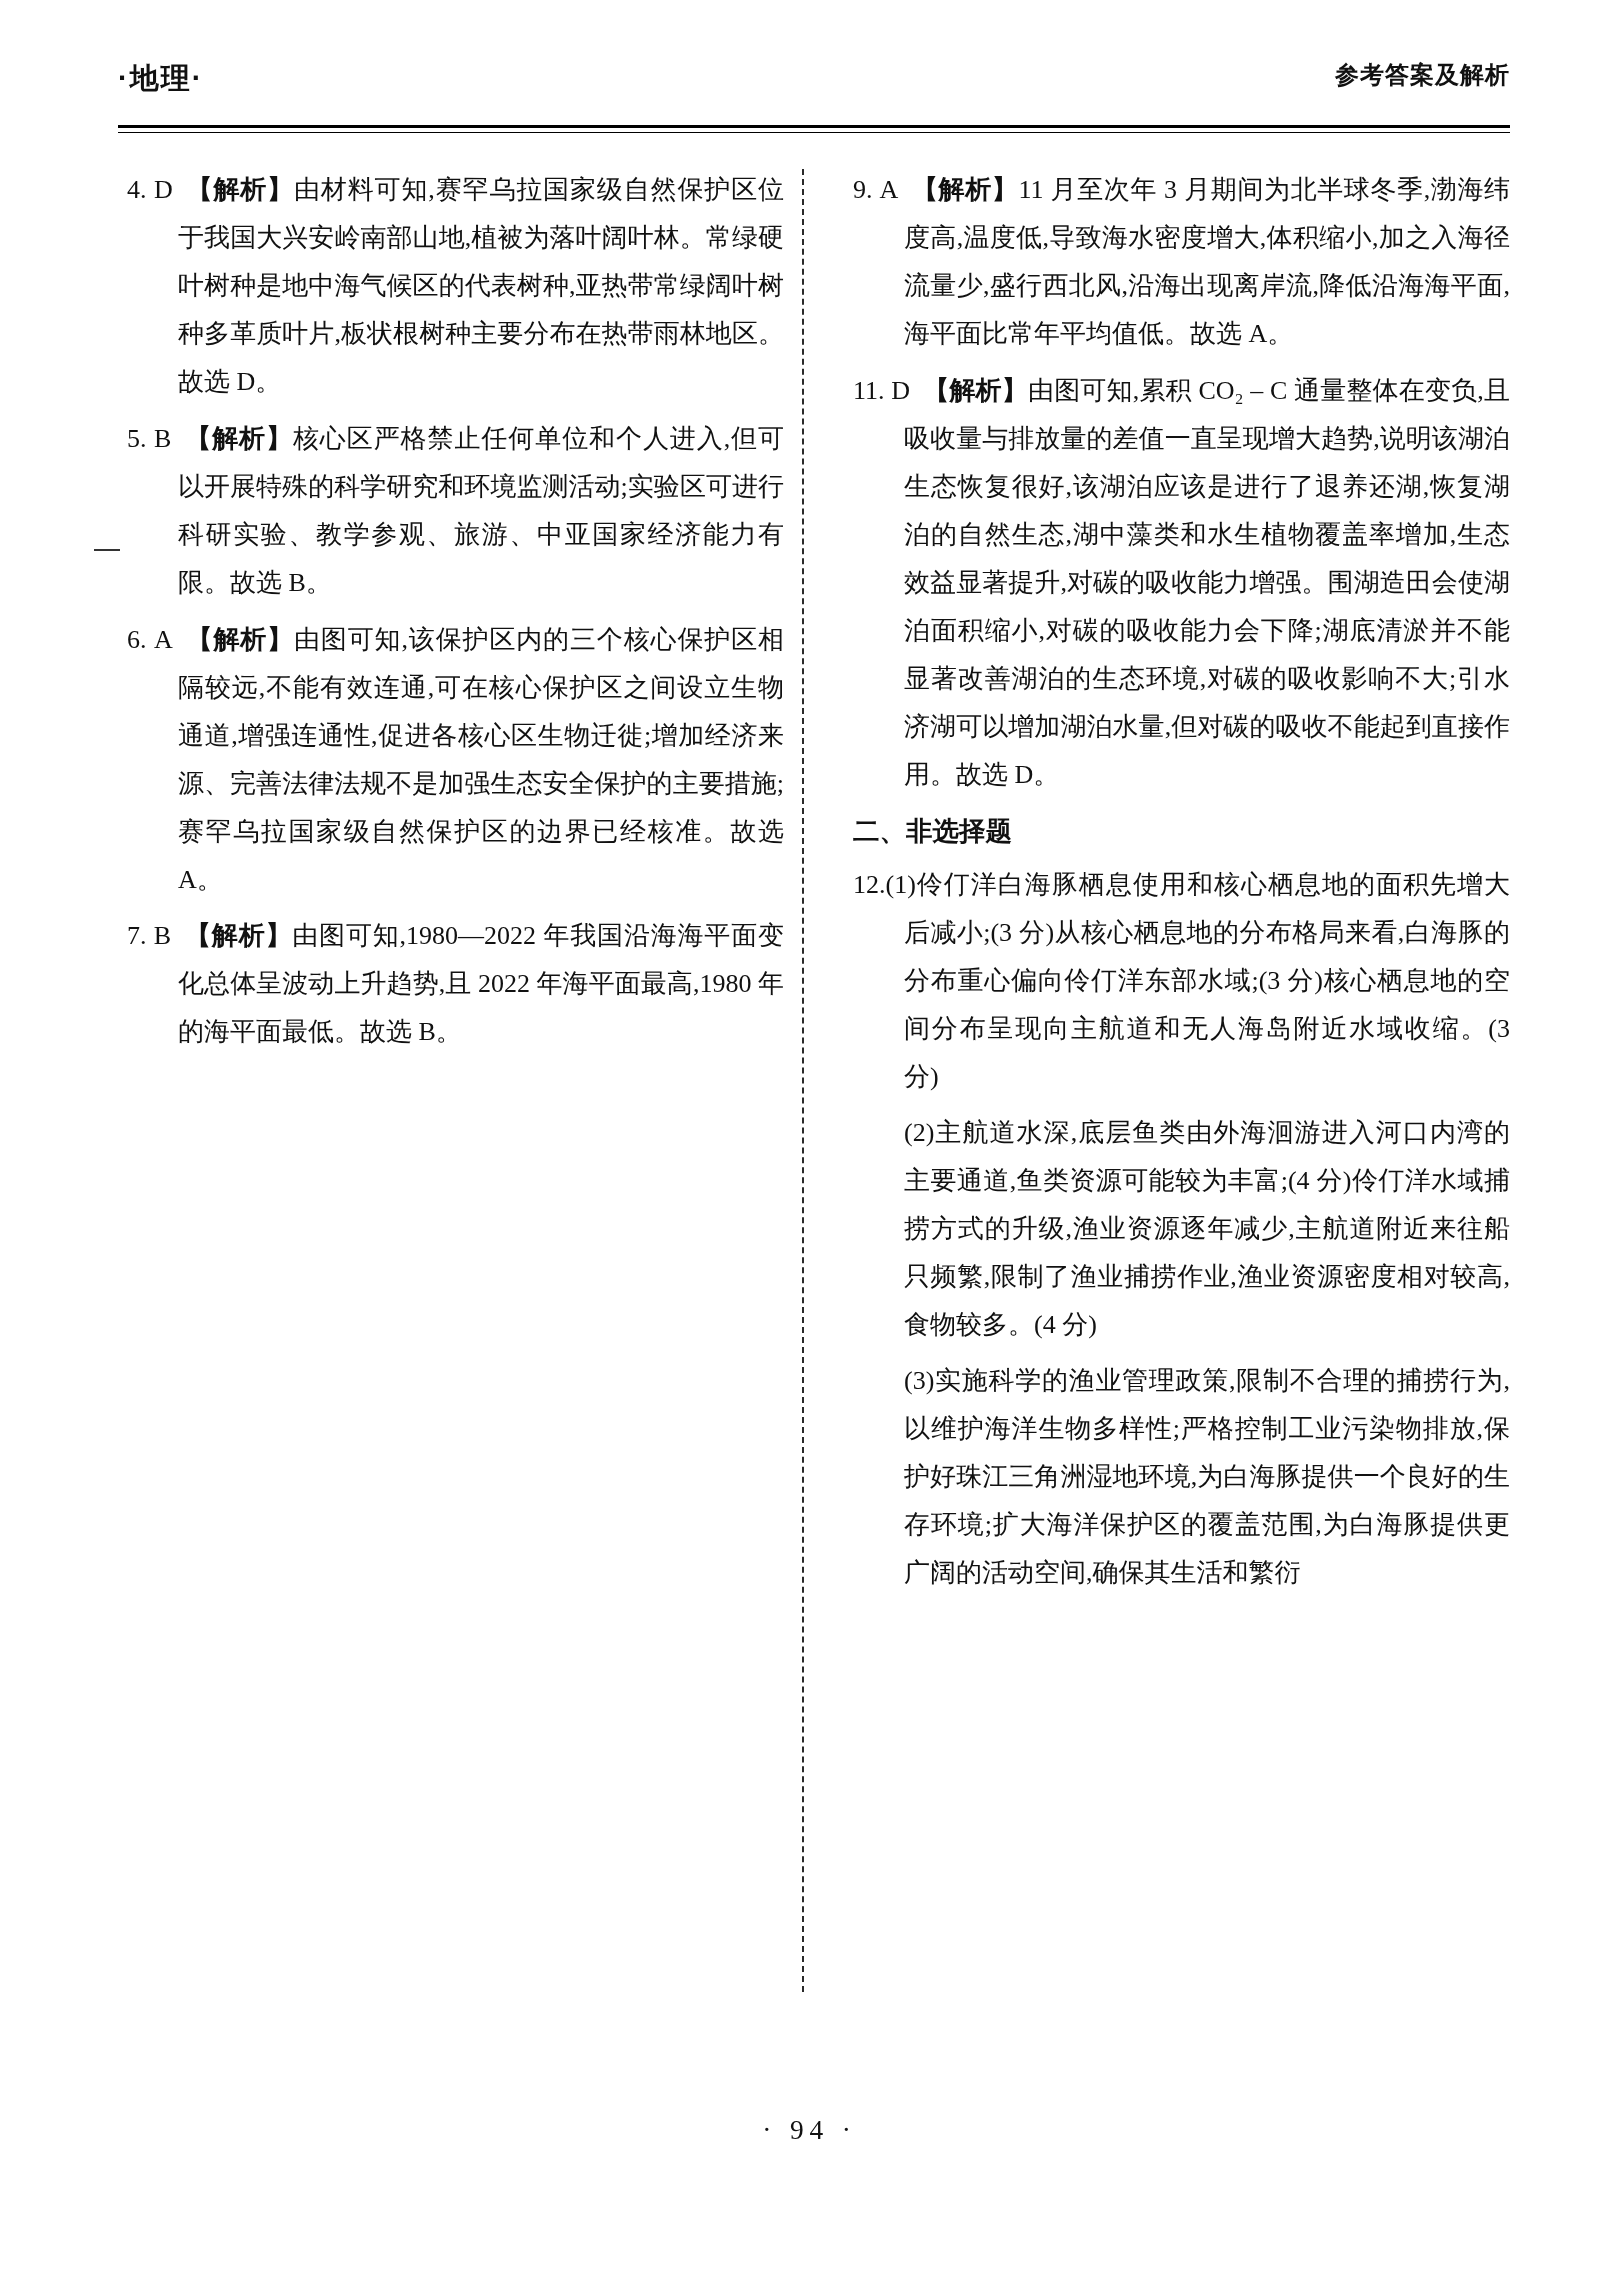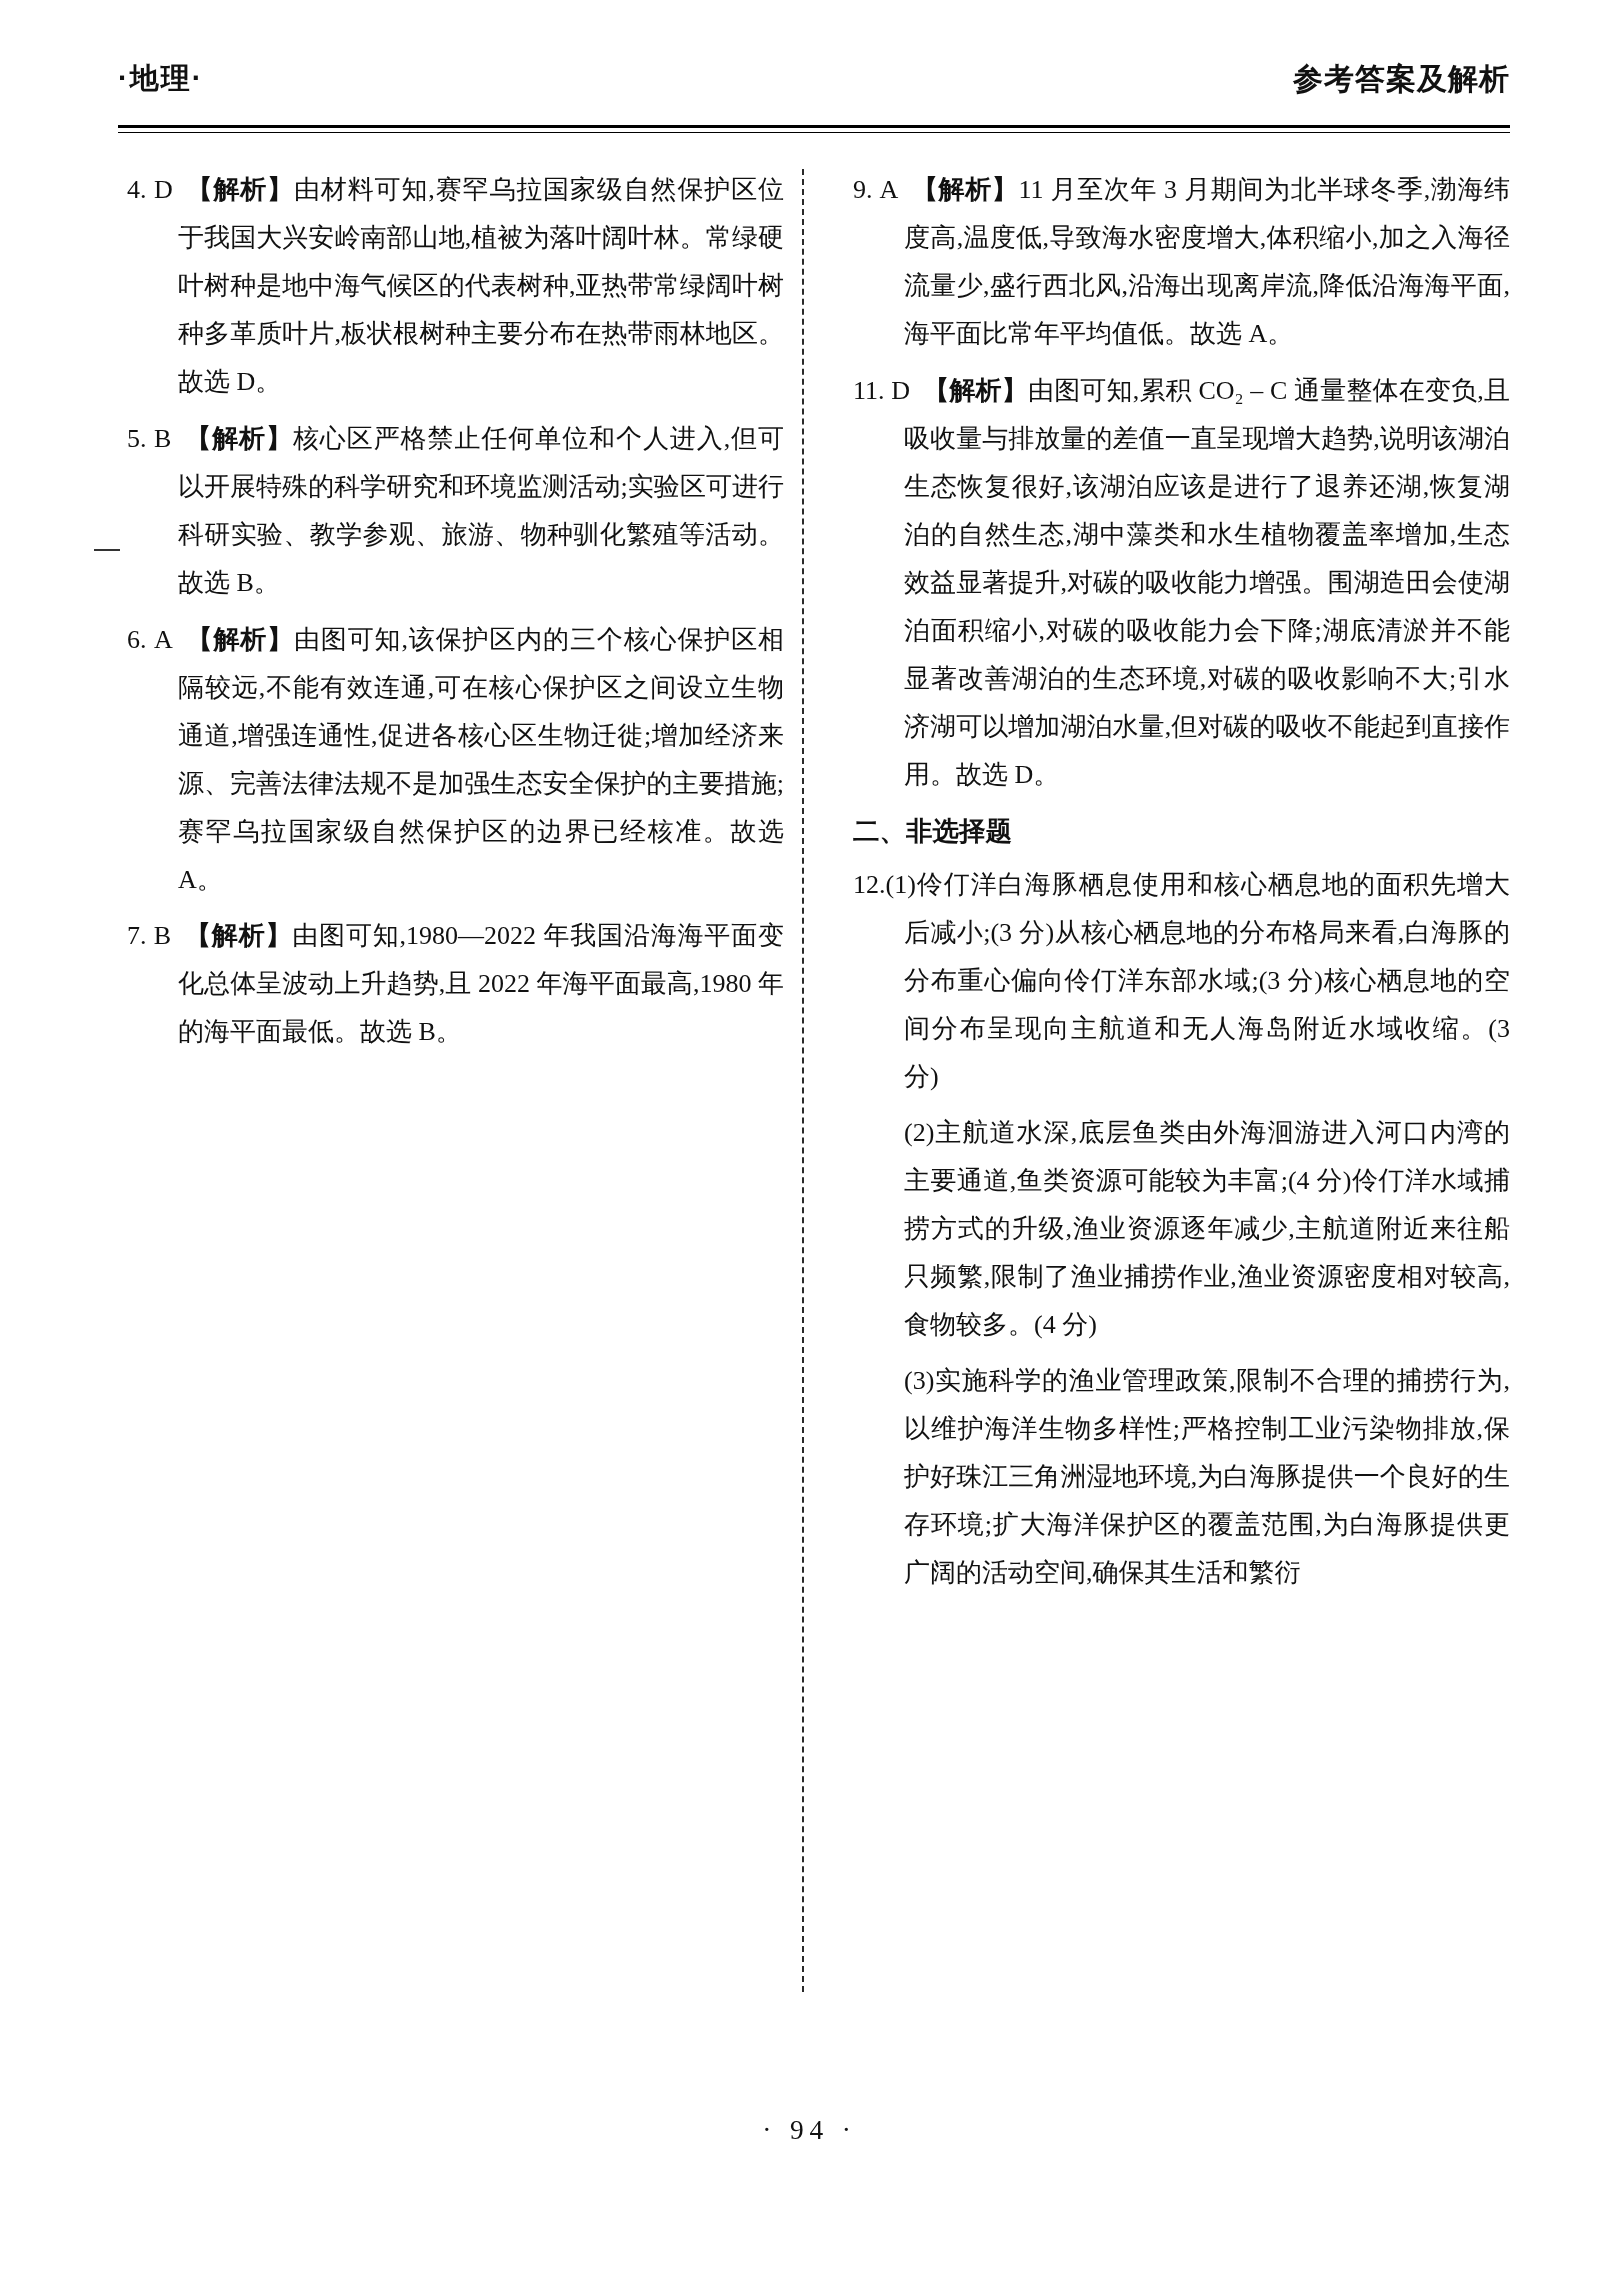--- a/index.html
+++ b/index.html
@@ -36,21 +36,21 @@
     top: 0;
     font-size: 29px;
     font-weight: bold;
     letter-spacing: 2px;
     font-family: "Liberation Sans", "DejaVu Sans", sans-serif;
   }
   .header-right {
     position: absolute;
     right: 0;
     top: 0;
-    font-size: 30px;
+    font-size: 24px;
     font-weight: bold;
     letter-spacing: 1px;
     font-family: "Liberation Sans", "DejaVu Sans", sans-serif;
   }
   .rule-wrap {
     position: absolute;
     left: 118px;
     top: 125px;
     width: 1392px;
   }
@@ -150,21 +150,21 @@
     <div class="rule-thick"></div>
     <div class="rule-thin"></div>
   </div>
 
   <div class="margin-tick"></div>
 
   <div class="divider"></div>
 
   <div class="col col-left" id="col-left">
       <p class="para hang"><span class="num">4.</span> <span class="ans">D</span> <span class="tag">【解析】</span><span>由材料可知,赛罕乌拉国家级自然保护区位于我国大兴安岭南部山地,植被为落叶阔叶林。常绿硬叶树种是地中海气候区的代表树种,亚热带常绿阔叶树种多革质叶片,板状根树种主要分布在热带雨林地区。故选 D。</span></p>
-      <p class="para hang"><span class="num">5.</span> <span class="ans">B</span> <span class="tag">【解析】</span><span>核心区严格禁止任何单位和个人进入,但可以开展特殊的科学研究和环境监测活动;实验区可进行科研实验、教学参观、旅游、物种驯化繁殖等活动。故选 B。</span></p>
+      <p class="para hang"><span class="num">5.</span> <span class="ans">B</span> <span class="tag">【解析】</span><span>核心区严格禁止任何单位和个人进入,但可以开展特殊的科学研究和环境监测活动;实验区可进行科研实验、教学参观、旅游、中亚国家经济能力有限。故选 B。</span></p>
       <p class="para hang"><span class="num">6.</span> <span class="ans">A</span> <span class="tag">【解析】</span><span>由图可知,该保护区内的三个核心保护区相隔较远,不能有效连通,可在核心保护区之间设立生物通道,增强连通性,促进各核心区生物迁徙;增加经济来源、完善法律法规不是加强生态安全保护的主要措施;赛罕乌拉国家级自然保护区的边界已经核准。故选 A。</span></p>
       <p class="para hang"><span class="num">7.</span> <span class="ans">B</span> <span class="tag">【解析】</span><span>由图可知,1980—2022 年我国沿海海平面变化总体呈波动上升趋势,且 2022 年海平面最高,1980 年的海平面最低。故选 B。</span></p>
     </div>
   <div class="col col-right" id="col-right">
       <p class="para hang"><span class="num">9.</span> <span class="ans">A</span> <span class="tag">【解析】</span><span>11 月至次年 3 月期间为北半球冬季,渤海纬度高,温度低,导致海水密度增大,体积缩小,加之入海径流量少,盛行西北风,沿海出现离岸流,降低沿海海平面,海平面比常年平均值低。故选 A。</span></p>
       <p class="para hang"><span class="num">11.</span> <span class="ans">D</span> <span class="tag">【解析】</span><span>由图可知,累积 CO₂ – C 通量整体在变负,且吸收量与排放量的差值一直呈现增大趋势,说明该湖泊生态恢复很好,该湖泊应该是进行了退养还湖,恢复湖泊的自然生态,湖中藻类和水生植物覆盖率增加,生态效益显著提升,对碳的吸收能力增强。围湖造田会使湖泊面积缩小,对碳的吸收能力会下降;湖底清淤并不能显著改善湖泊的生态环境,对碳的吸收影响不大;引水济湖可以增加湖泊水量,但对碳的吸收不能起到直接作用。故选 D。</span></p>
       <div class="section-title">二、非选择题</div>
       <p class="para hang"><span class="num">12.</span><span>(1)伶仃洋白海豚栖息使用和核心栖息地的面积先增大后减小;(3 分)从核心栖息地的分布格局来看,白海豚的分布重心偏向伶仃洋东部水域;(3 分)核心栖息地的空间分布呈现向主航道和无人海岛附近水域收缩。(3 分)</span></p>
       <p class="para cont">(2)主航道水深,底层鱼类由外海洄游进入河口内湾的主要通道,鱼类资源可能较为丰富;(4 分)伶仃洋水域捕捞方式的升级,渔业资源逐年减少,主航道附近来往船只频繁,限制了渔业捕捞作业,渔业资源密度相对较高,食物较多。(4 分)</p>
       <p class="para cont">(3)实施科学的渔业管理政策,限制不合理的捕捞行为,以维护海洋生物多样性;严格控制工业污染物排放,保护好珠江三角洲湿地环境,为白海豚提供一个良好的生存环境;扩大海洋保护区的覆盖范围,为白海豚提供更广阔的活动空间,确保其生活和繁衍</p>

